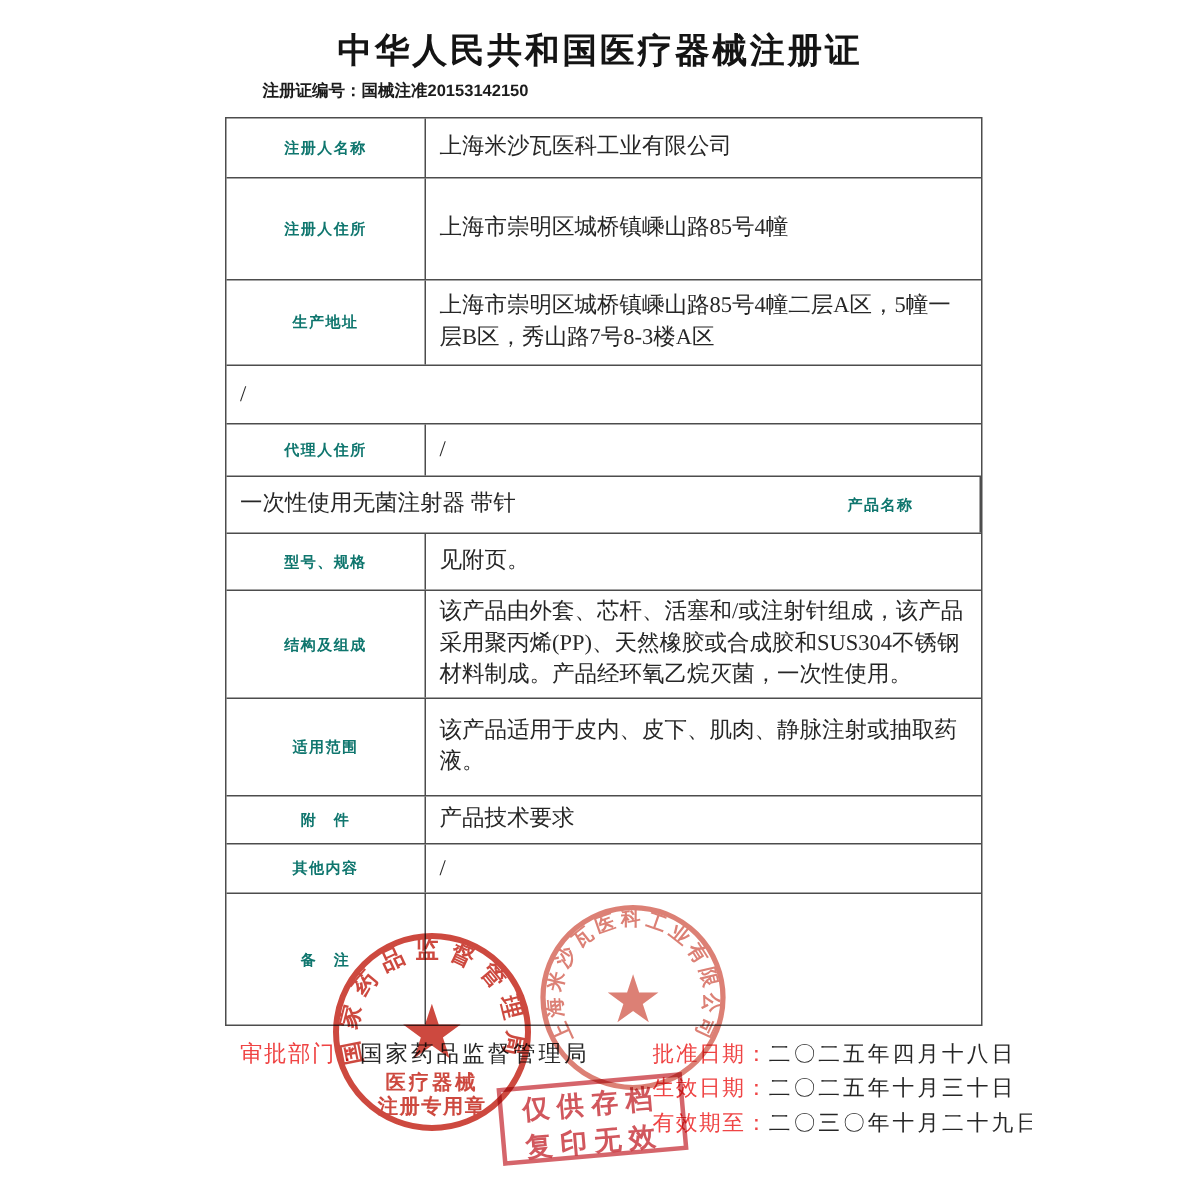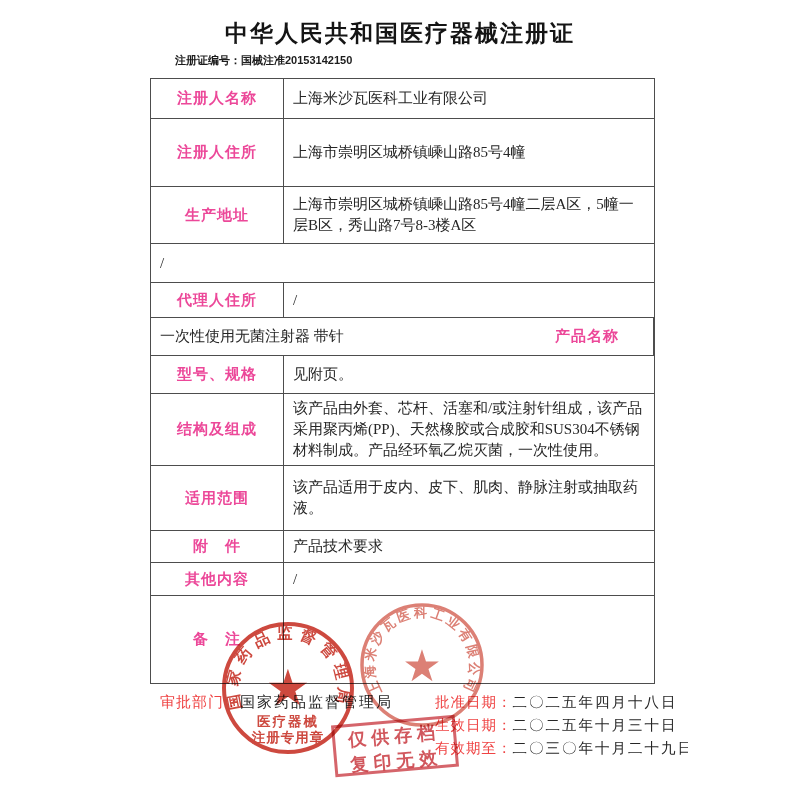--- a/index.html
+++ b/index.html
@@ -17,21 +17,21 @@
   .cert-table{
     position:absolute;left:150px;top:78px;width:505px;
     border:1px solid #4d4d4d;box-sizing:border-box;
   }
   .row{display:flex;border-bottom:1px solid #4d4d4d;box-sizing:border-box;}
   .row:last-child{border-bottom:none;}
   .cell{box-sizing:border-box;}
   .cell.lab{
     width:133px;flex:0 0 133px;border-right:1px solid #4d4d4d;
     display:flex;align-items:center;justify-content:center;
-    font-size:15px;font-weight:bold;color:#ec4899;letter-spacing:1px;text-align:right;
+    font-size:10px;font-weight:bold;color:#0f766e;letter-spacing:1px;text-align:right;
   }
   .cell.val{
     flex:1;display:flex;align-items:center;
     padding:4px 6px 4px 9px;
     font-family:"Liberation Serif","DejaVu Serif",serif;
     font-size:15px;line-height:21px;color:#262626;
   }
   .r0{height:40px}.r1{height:68px}.r2{height:57px}.r3{height:39px}
   .r4{height:35px}.r5{height:38px}.r6{height:38px}.r7{height:72px}
   .r8{height:65px}.r9{height:32px}.r10{height:33px}.r11{height:87px}

